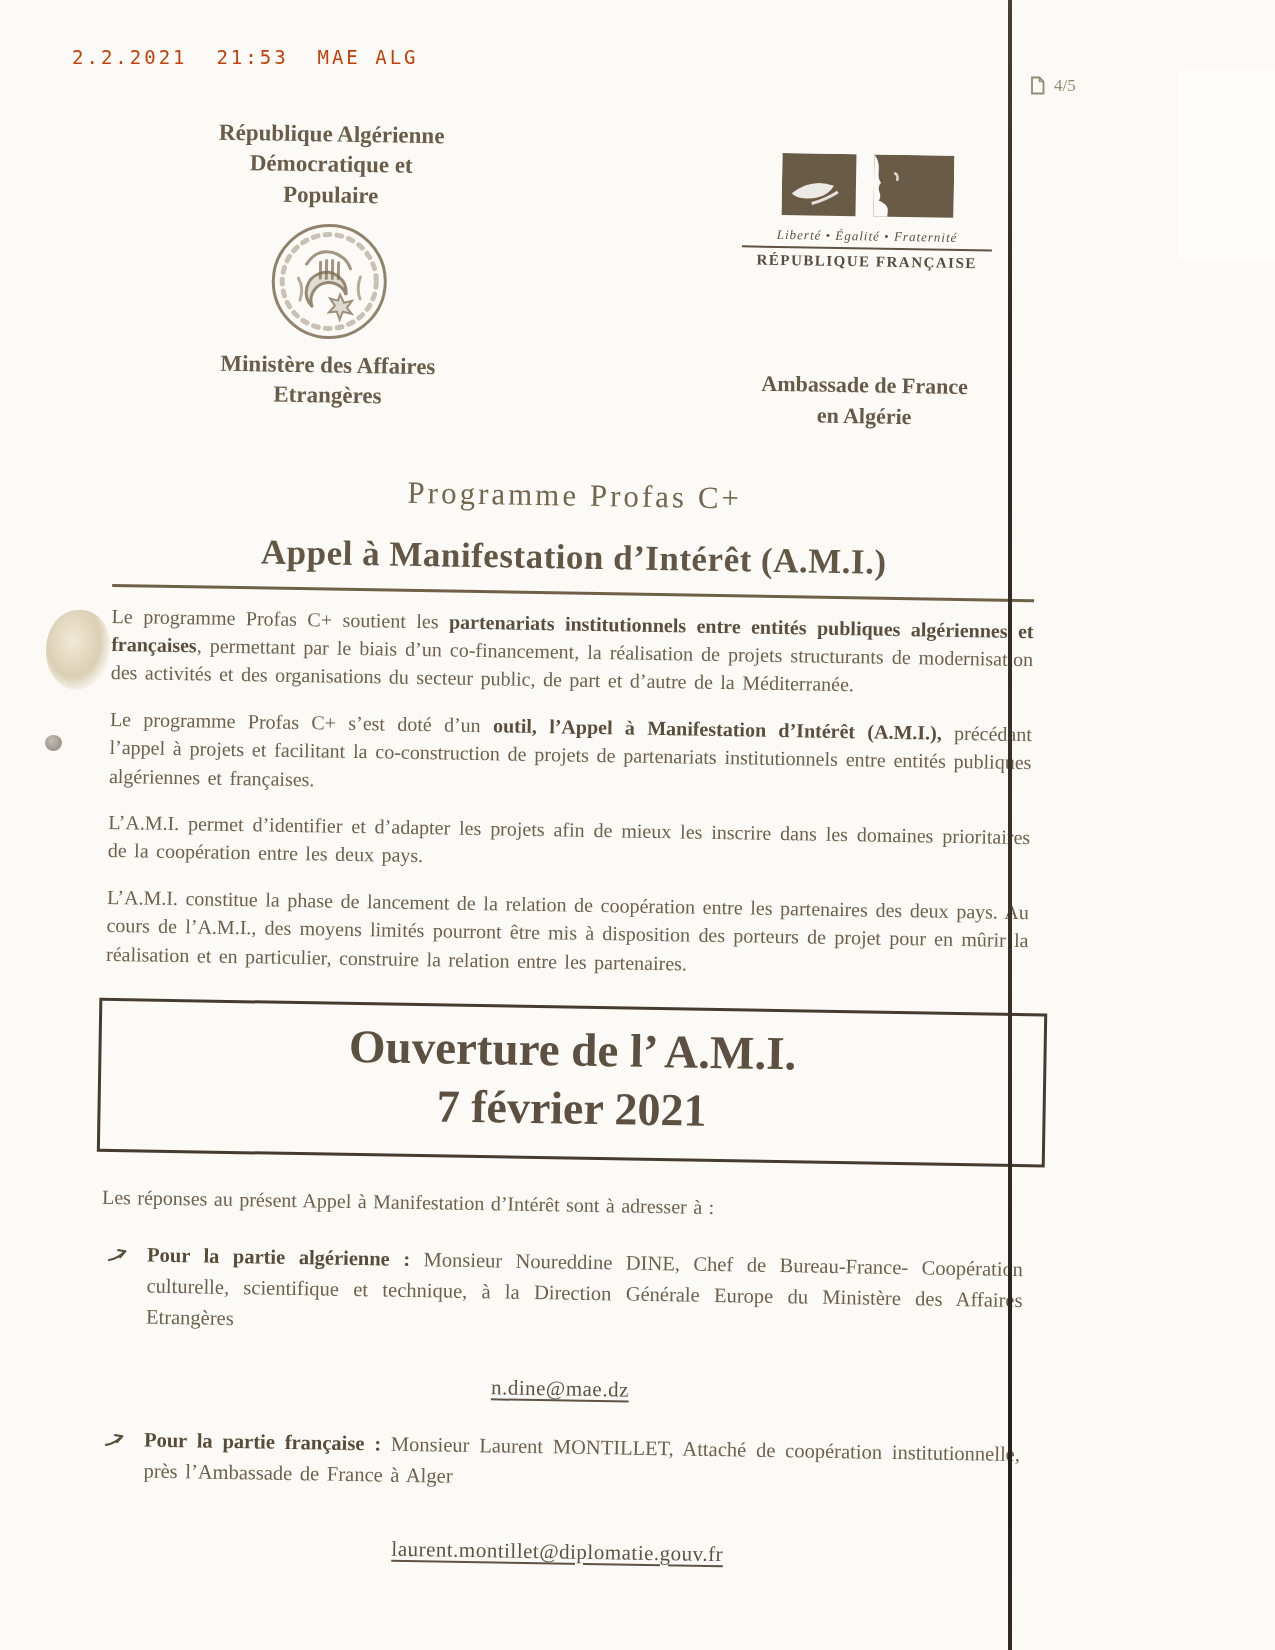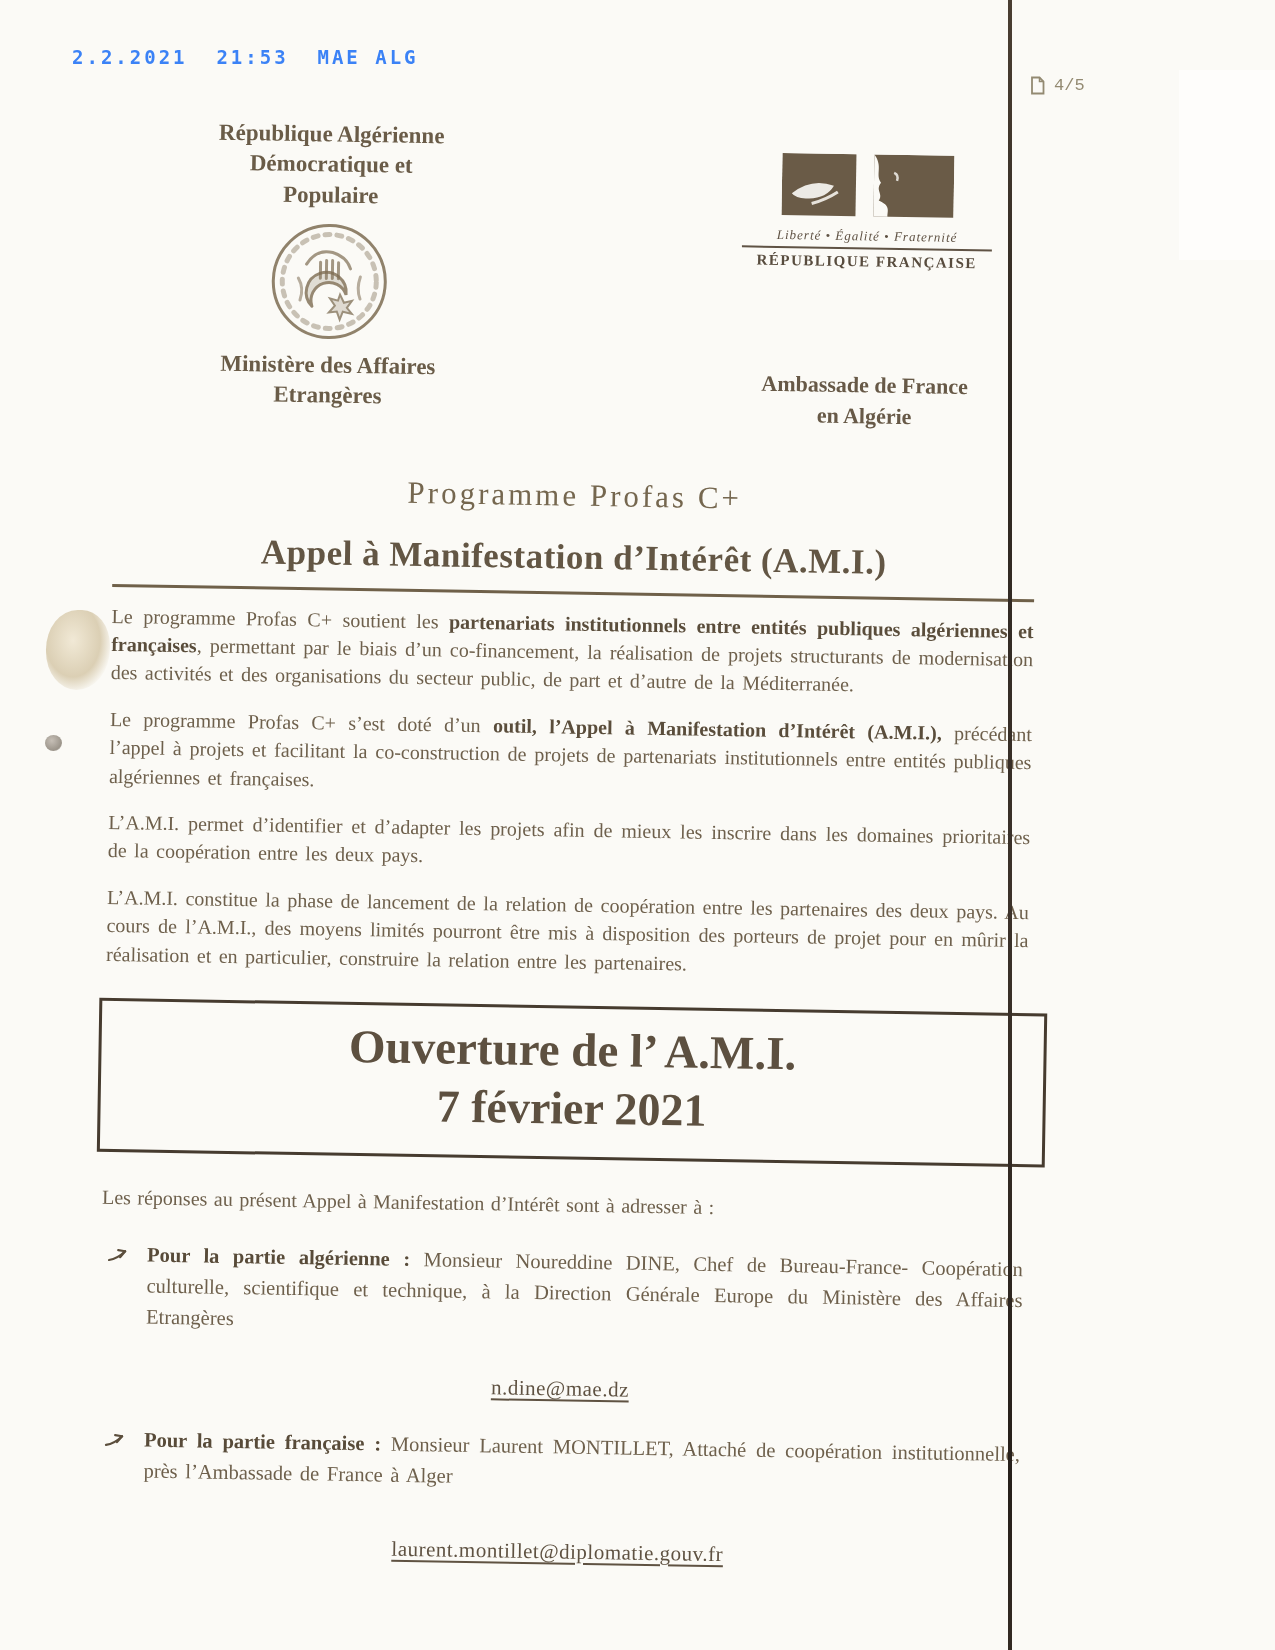--- a/index.html
+++ b/index.html
@@ -6,26 +6,26 @@
   body{
     width:1275px;height:1650px;position:relative;overflow:hidden;
     background:#fbfaf6;
     font-family:"Liberation Serif", serif;
     color:#6e604c;
   }
   
   .fax-header{
     position:absolute;left:72px;top:46px;
     font-family:"DejaVu Sans Mono", monospace;
-    font-size:19px;letter-spacing:3px;color:#3b82f6;white-space:pre;font-weight:bold;
+    font-size:19px;letter-spacing:3px;color:#c2410c;white-space:pre;
   }
   .page-indicator{
     position:absolute;left:1030px;top:76px;
-    font-family:Liberation Mono, monospace;
-    font-size:17px;color:#938a72;display:flex;align-items:flex-end;gap:9px;
+    font-family:Liberation Serif, serif;
+    font-size:17px;color:#938a72;display:flex;align-items:flex-start;gap:9px;
   }
   .scan-light-patch{
     position:absolute;right:0;top:70px;width:96px;height:190px;
     background:#fefdfb;
   }
   .scan-line{
     position:absolute;left:1008px;top:0;width:4px;height:1650px;
     background:linear-gradient(to bottom,#4a3e32,#2d2620 25%,#3c322a 55%,#261f1a 90%,#332a23);
   }
   .coffee-stain{

